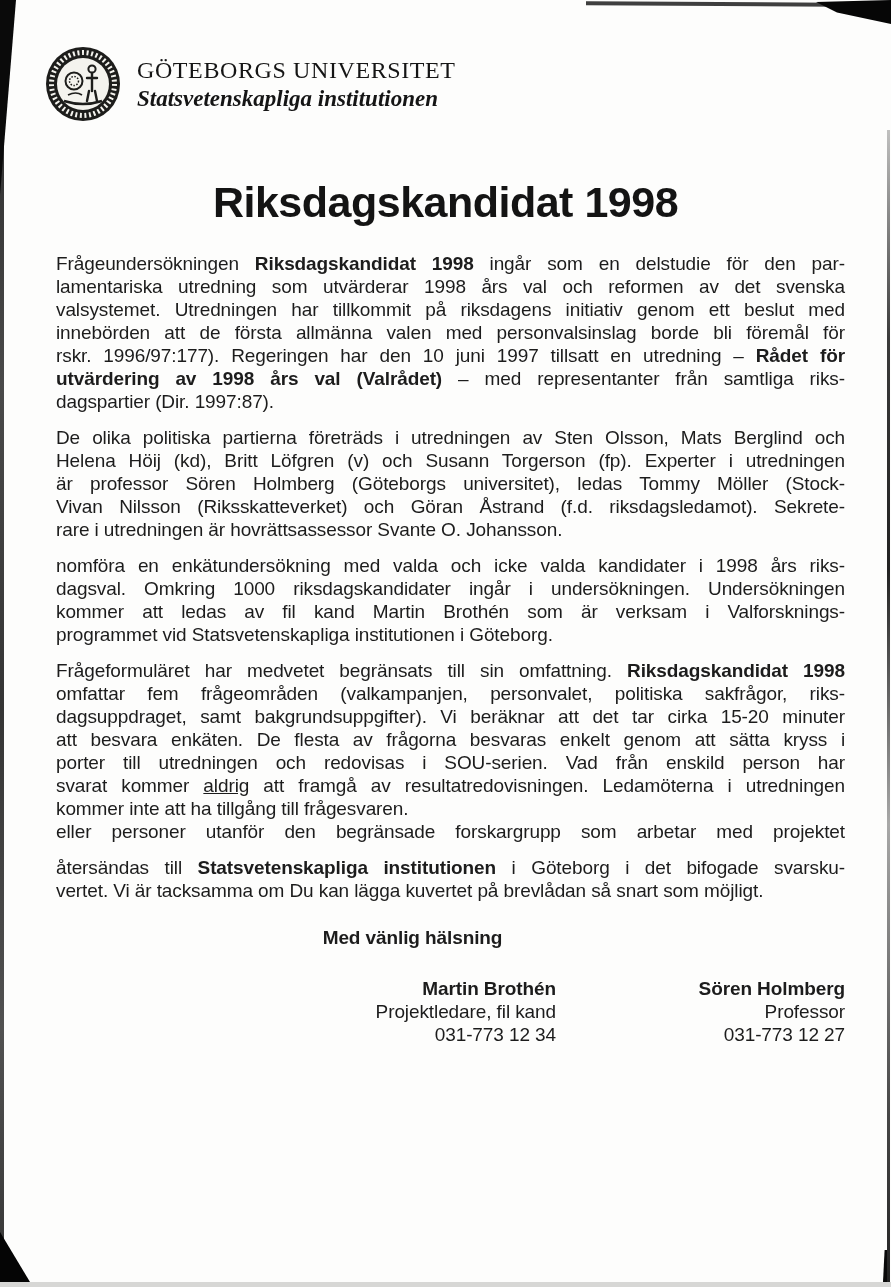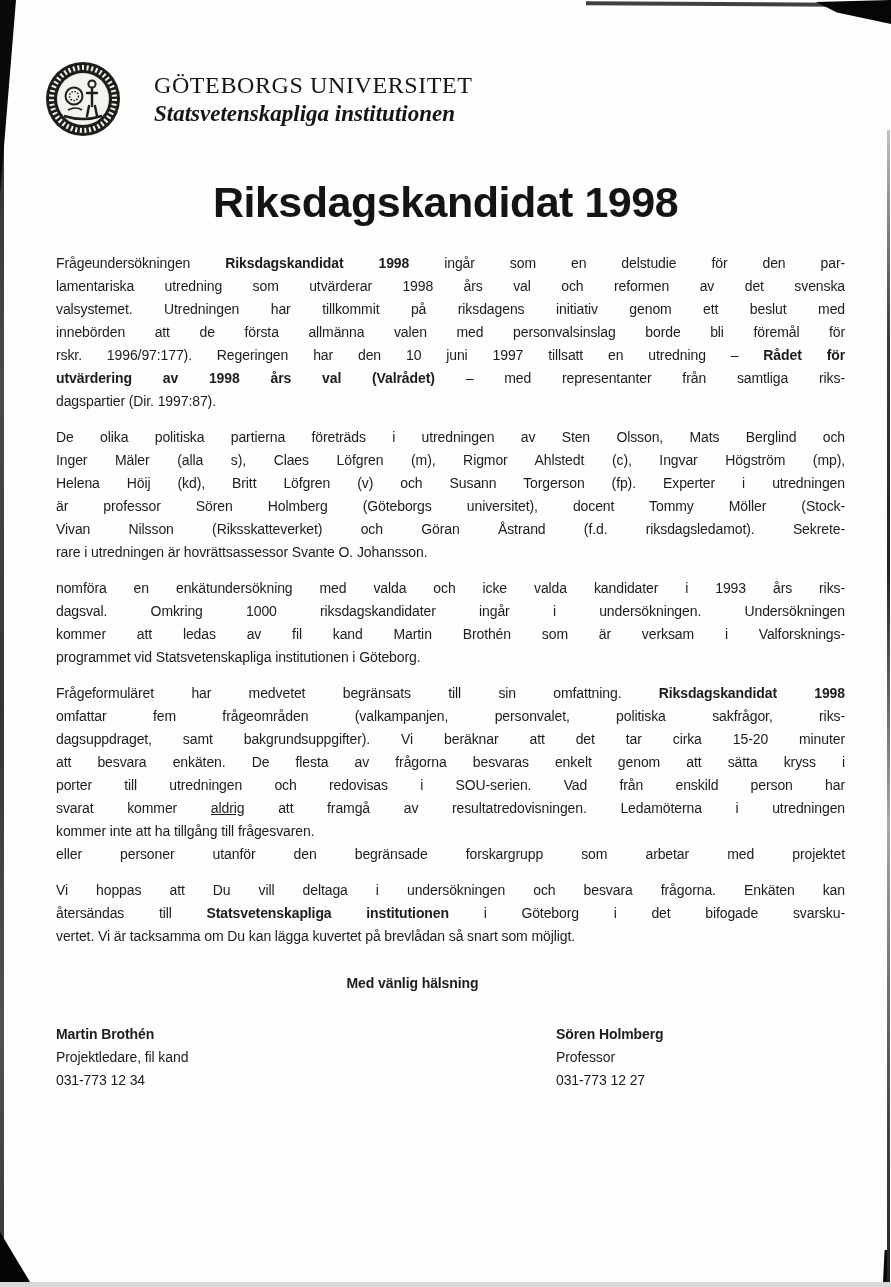--- a/index.html
+++ b/index.html
@@ -22,42 +22,42 @@
   .corner-tr{position:absolute;right:0;top:0;width:75px;height:24px;
     background:#060606;clip-path:polygon(0 8%,100% 0,100% 100%,28% 52%);}
   .edge-right{position:absolute;right:1px;top:130px;width:3px;height:1157px;
     background:linear-gradient(180deg,rgba(10,10,10,.25) 0%,rgba(10,10,10,.8) 18%,rgba(10,10,10,.9) 38%,rgba(10,10,10,.35) 60%,rgba(10,10,10,.75) 85%,rgba(10,10,10,.9) 100%);}
   .corner-bl{position:absolute;left:0;bottom:5px;width:30px;height:50px;
     background:#050505;clip-path:polygon(0 0,100% 100%,0 100%);}
   .mark-br{position:absolute;right:4px;bottom:5px;width:4px;height:32px;background:#0a0a0a;
     clip-path:polygon(40% 0,100% 0,100% 100%,0 100%);}
   .edge-bottom{position:absolute;left:0;bottom:0;width:100%;height:5px;background:#d7d7d5;}
   
-  .letterhead{position:absolute;top:60px;left:44px;display:flex;align-items:center;gap:32px;}
+  .letterhead{position:absolute;top:45px;left:44px;display:flex;align-items:center;gap:15px;}
   .seal{width:78px;height:78px;display:block;}
   .lh-text{display:flex;flex-direction:column;justify-content:center;}
   .org{font-family:"Liberation Serif","DejaVu Serif",serif;
     font-size:24px;letter-spacing:.6px;color:#151515;line-height:30px;}
   .dept{font-family:"Liberation Serif","DejaVu Serif",serif;
     font-size:23px;font-weight:bold;font-style:italic;color:#151515;line-height:28px;}
   
   .doc-title{position:absolute;top:178px;left:0;width:100%;text-align:center;
     font-size:43px;font-weight:bold;letter-spacing:-.5px;color:#141414;}
   
   .body-block{position:absolute;top:252px;left:56px;width:789px;
-    font-size:14px;line-height:23px;letter-spacing:-.1px;color:#1c1c1c;}
+    font-size:19px;line-height:23px;letter-spacing:-.1px;color:#1c1c1c;}
   .paragraph{margin:0 0 13px 0;}
   .line{white-space:nowrap;}
   .line.just{text-align:justify;text-align-last:justify;white-space:normal;}
   .b{font-weight:bold;}
   .u{text-decoration:underline;}
   
   .closing{margin-top:24px;text-align:center;font-weight:bold;transform:translateX(-38px);}
   .signatures{display:flex;margin-top:28px;}
-  .sig{width:500px;line-height:23px;}
+  .sig{width:500px;line-height:23px;text-align:right;}
   .sig + .sig{width:289px;}
   .sig-name{font-weight:bold;}
 </style>
 </head>
 <body>
 
 <div class="page">
 
   <div class="edge-left"></div>
   <div class="corner-tl"></div>
@@ -94,44 +94,42 @@
           <div class="line just"><span>Frågeundersökningen </span><span class="b">Riksdagskandidat 1998</span><span> ingår som en delstudie för den par-</span></div>
           <div class="line just"><span>lamentariska utredning som utvärderar 1998 års val och reformen av det svenska</span></div>
           <div class="line just"><span>valsystemet. Utredningen har tillkommit på riksdagens initiativ genom ett beslut med</span></div>
           <div class="line just"><span>innebörden att de första allmänna valen med personvalsinslag borde bli föremål för</span></div>
           <div class="line just"><span>rskr. 1996/97:177). Regeringen har den 10 juni 1997 tillsatt en utredning – </span><span class="b">Rådet för</span></div>
           <div class="line just"><span class="b">utvärdering av 1998 års val (Valrådet)</span><span> – med representanter från samtliga riks-</span></div>
           <div class="line"><span>dagspartier (Dir. 1997:87).</span></div>
         </div>
         <div class="paragraph">
           <div class="line just"><span>De olika politiska partierna företräds i utredningen av Sten Olsson, Mats Berglind och</span></div>
-          <div class="line just"><span>Inger Mäler (alla s), Claes Löfgren (m), Rigmor Ahlstedt (c), Ingvar Högström (mp),</span></div>
           <div class="line just"><span>Helena Höij (kd), Britt Löfgren (v) och Susann Torgerson (fp). Experter i utredningen</span></div>
-          <div class="line just"><span>är professor Sören Holmberg (Göteborgs universitet), docent Tommy Möller (Stock-</span></div>
+          <div class="line just"><span>är professor Sören Holmberg (Göteborgs universitet), ledas Tommy Möller (Stock-</span></div>
           <div class="line just"><span>Vivan Nilsson (Riksskatteverket) och Göran Åstrand (f.d. riksdagsledamot). Sekrete-</span></div>
           <div class="line"><span>rare i utredningen är hovrättsassessor Svante O. Johansson.</span></div>
         </div>
         <div class="paragraph">
-          <div class="line just"><span>nomföra en enkätundersökning med valda och icke valda kandidater i 1993 års riks-</span></div>
+          <div class="line just"><span>nomföra en enkätundersökning med valda och icke valda kandidater i 1998 års riks-</span></div>
           <div class="line just"><span>dagsval. Omkring 1000 riksdagskandidater ingår i undersökningen. Undersökningen</span></div>
           <div class="line just"><span>kommer att ledas av fil kand Martin Brothén som är verksam i Valforsknings-</span></div>
           <div class="line"><span>programmet vid Statsvetenskapliga institutionen i Göteborg.</span></div>
         </div>
         <div class="paragraph">
           <div class="line just"><span>Frågeformuläret har medvetet begränsats till sin omfattning. </span><span class="b">Riksdagskandidat 1998</span></div>
           <div class="line just"><span>omfattar fem frågeområden (valkampanjen, personvalet, politiska sakfrågor, riks-</span></div>
           <div class="line just"><span>dagsuppdraget, samt bakgrundsuppgifter). Vi beräknar att det tar cirka 15-20 minuter</span></div>
           <div class="line just"><span>att besvara enkäten. De flesta av frågorna besvaras enkelt genom att sätta kryss i</span></div>
           <div class="line just"><span>porter till utredningen och redovisas i SOU-serien. Vad från enskild person har</span></div>
           <div class="line just"><span>svarat kommer </span><span class="u">aldrig</span><span> att framgå av resultatredovisningen. Ledamöterna i utredningen</span></div>
           <div class="line"><span>kommer inte att ha tillgång till frågesvaren.</span></div>
           <div class="line just"><span>eller personer utanför den begränsade forskargrupp som arbetar med projektet</span></div>
         </div>
         <div class="paragraph">
-          <div class="line just"><span>Vi hoppas att Du vill deltaga i undersökningen och besvara frågorna. Enkäten kan</span></div>
           <div class="line just"><span>återsändas till </span><span class="b">Statsvetenskapliga institutionen</span><span> i Göteborg i det bifogade svarsku-</span></div>
           <div class="line"><span>vertet. Vi är tacksamma om Du kan lägga kuvertet på brevlådan så snart som möjligt.</span></div>
         </div>
       </div>
 
     <div class="closing">Med vänlig hälsning</div>
 
     <div class="signatures">
       <div class="sig">
         <div class="sig-name">Martin Brothén</div>

